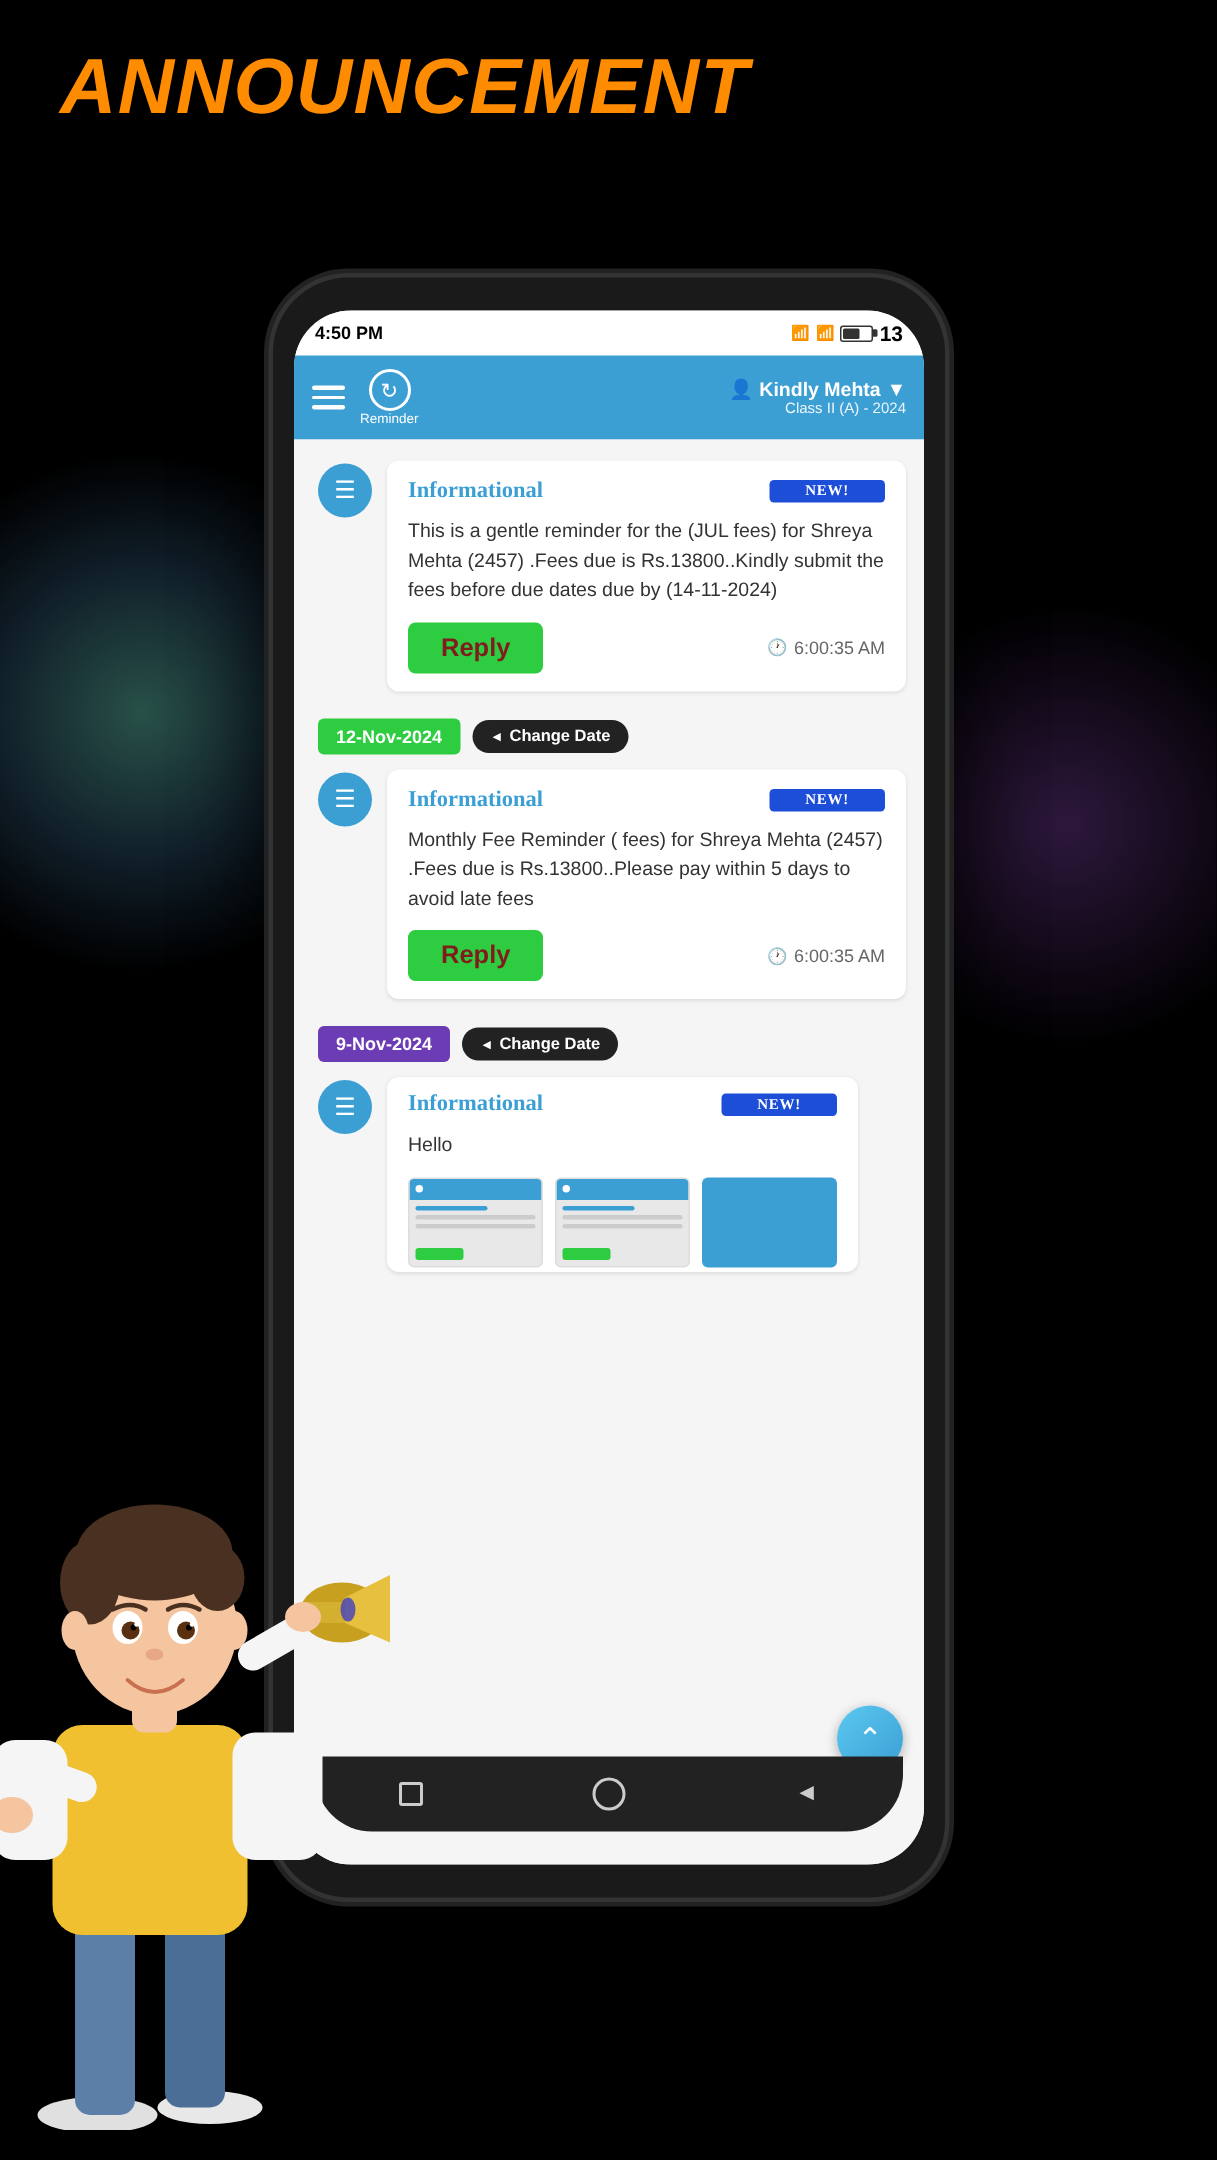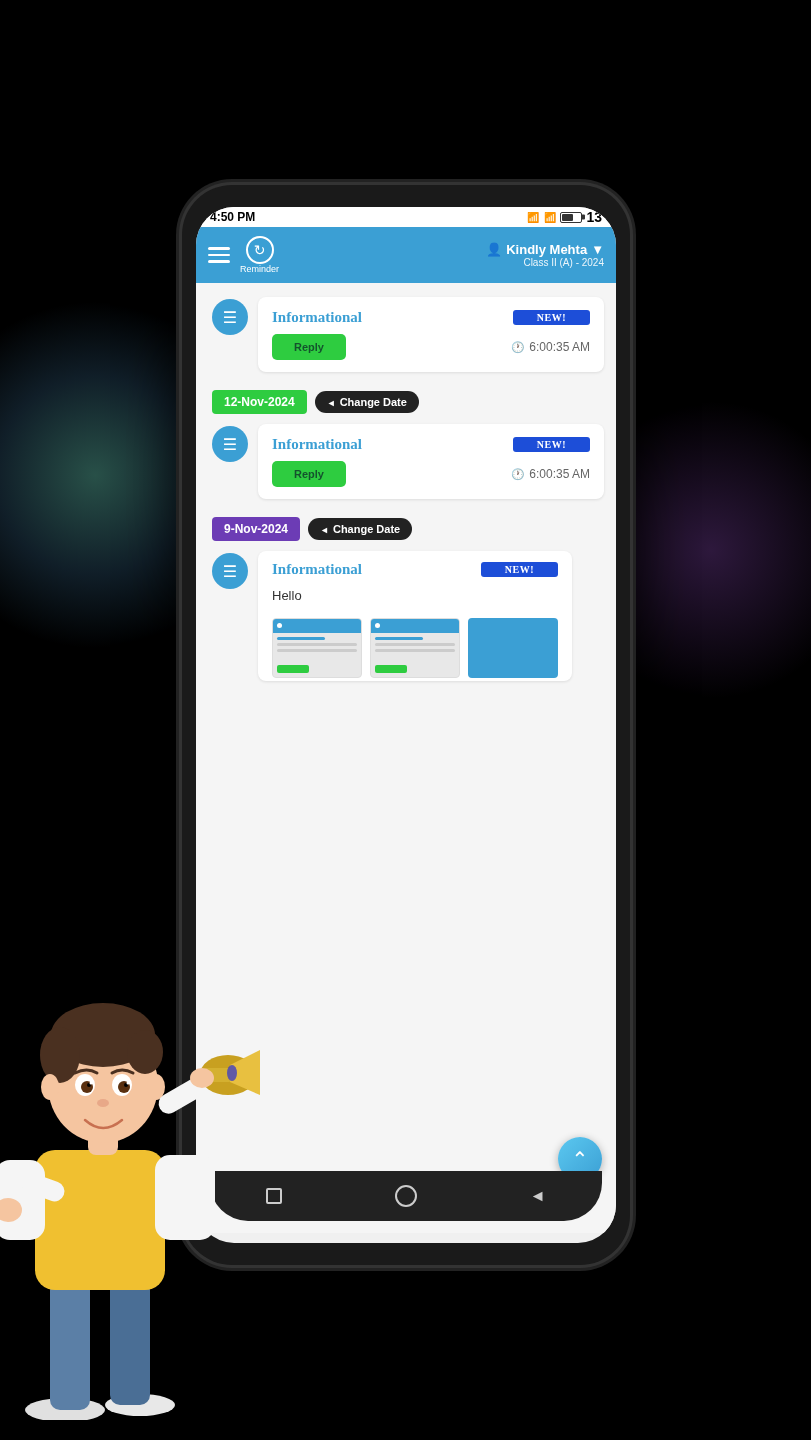--- a/index.html
+++ b/index.html
@@ -79,21 +79,21 @@
       right: 14px;
       bottom: 22px;
       background: #f0f0f0;
       border-radius: 38px;
       overflow: hidden;
     }
 
     
     .status-bar {
       background: #fff;
-      height: 20px;
+      height: 30px;
       display: flex;
       align-items: center;
       justify-content: space-between;
       padding: 0 14px;
       font-size: 12px;
       font-weight: 600;
     }
     .status-time { font-size: 12px; font-weight: 700; }
     .status-icons { display: flex; align-items: center; gap: 4px; font-size: 10px; }
     .battery-icon {
@@ -287,22 +287,22 @@
       line-height: 1.5;
       margin-bottom: 12px;
     }
     .card-footer {
       display: flex;
       justify-content: space-between;
       align-items: center;
     }
     .reply-btn {
       background: #2ecc40;
-      color: #14532d;
-      font-size: 11px;
+      color: #7f1d1d;
+      font-size: 17px;
       font-weight: 700;
       padding: 7px 22px;
       border: none;
       border-radius: 5px;
       cursor: pointer;
     }
     .time-stamp {
       font-size: 12px;
       color: #666;
       display: flex;
@@ -428,20 +428,21 @@
       max-height: 130px;
     }
   </style>
 </head>
 <body>
 
 <div class="bg-glow-left"></div>
 <div class="bg-glow-right"></div>
 
 <div class="header-text">
+  <div class="header-line2">ANNOUNCEMENT</div>
 </div>
 
 <div class="phone-frame">
   <div class="phone-screen">
 
     <div class="status-bar">
       <span class="status-time">4:50 PM</span>
       <div class="status-icons">
         <span style="font-size:10px;">📶</span>
         <span style="font-size:10px;">📶</span>
@@ -482,20 +483,23 @@
         <div class="timeline-left">
           <div class="timeline-icon">
             <span>☰</span>
           </div>
         </div>
         <div class="announcement-card">
           <div class="card-header">
             <span class="card-type">Informational</span>
             <span class="new-badge">NEW!</span>
           </div>
+          <div class="card-message">
+            This is a gentle reminder for the (JUL fees) for Shreya Mehta (2457) .Fees due is Rs.13800..Kindly submit the fees before due dates due by (14-11-2024)
+          </div>
           <div class="card-footer">
             <button class="reply-btn">Reply</button>
             <div class="time-stamp">
               <span class="clock-icon">🕐</span>
               <span>6:00:35 AM</span>
             </div>
           </div>
         </div>
       </div>
 
@@ -507,20 +511,23 @@
       <div class="timeline-item">
         <div class="timeline-left">
           <div class="timeline-icon">
             <span>☰</span>
           </div>
         </div>
         <div class="announcement-card">
           <div class="card-header">
             <span class="card-type">Informational</span>
             <span class="new-badge">NEW!</span>
+          </div>
+          <div class="card-message">
+            Monthly Fee Reminder ( fees) for Shreya Mehta (2457) .Fees due is Rs.13800..Please pay within 5 days to avoid late fees
           </div>
           <div class="card-footer">
             <button class="reply-btn">Reply</button>
             <div class="time-stamp">
               <span class="clock-icon">🕐</span>
               <span>6:00:35 AM</span>
             </div>
           </div>
         </div>
       </div>

